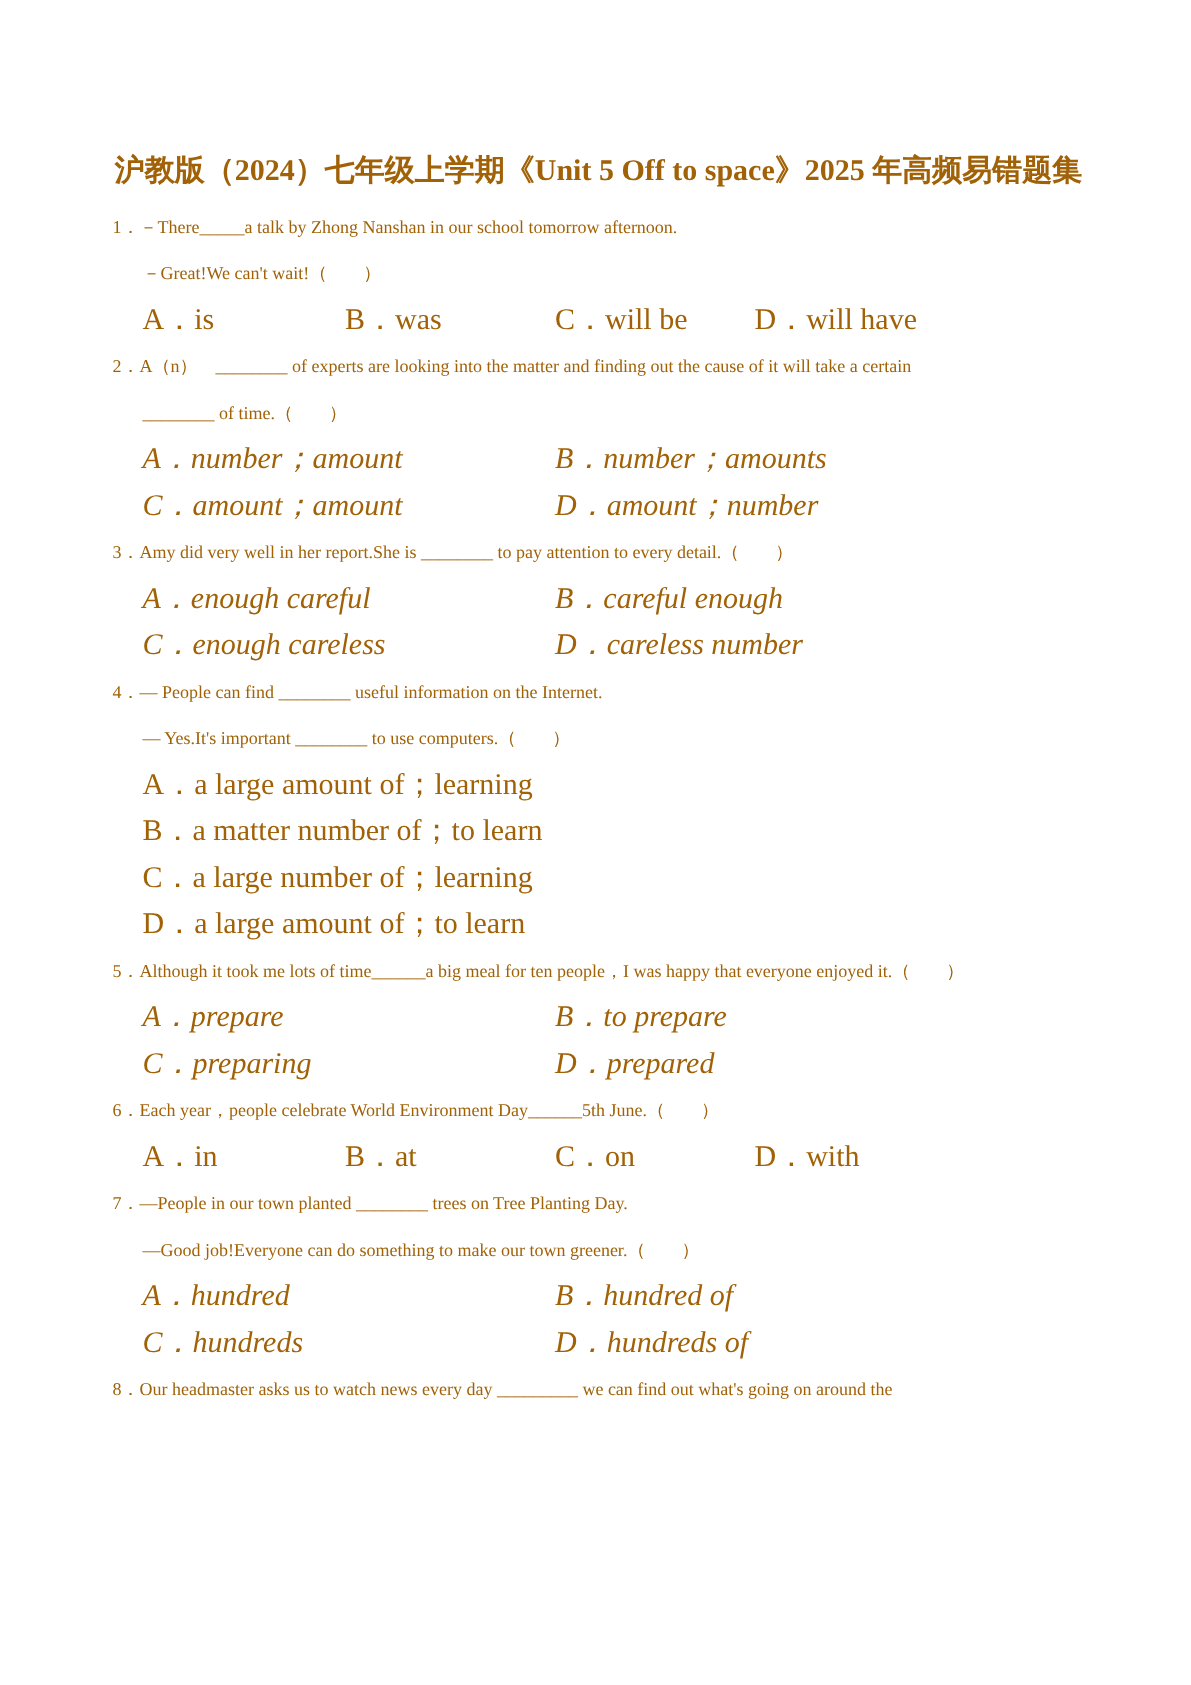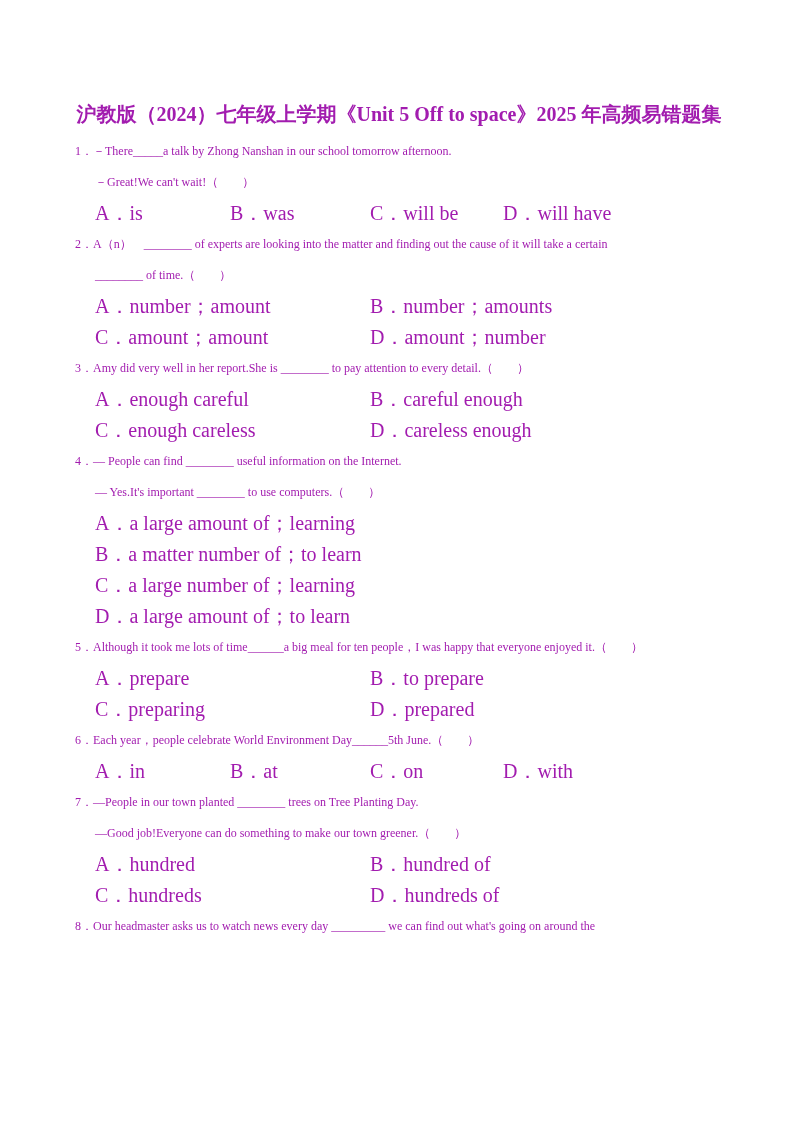--- a/index.html
+++ b/index.html
@@ -1,20 +1,20 @@
 <!DOCTYPE html>
 <html><head>
 <meta charset="utf-8">
 <style>
   html, body { margin: 0; padding: 0; background: #ffffff; }
   .page {
     width: 794px;
     height: 1123px;
     background: #ffffff;
-    color: #a21caf;
+    color: #a16207;
     position: relative;
     overflow: hidden;
     font-family: "Liberation Serif", "DejaVu Serif", serif;
   }
   .content {
     position: absolute;
     left: 75px;
     top: 101px;
     width: 648px;
   }
@@ -42,20 +42,21 @@
   .q-line.cont { padding-left: 20px; }
   .opts-row4 {
     display: grid;
     grid-template-columns: 135px 140px 133px 1fr;
     padding-left: 20px;
   }
   .opts-col2 {
     display: grid;
     grid-template-columns: 275px 1fr;
     padding-left: 20px;
+    font-style: italic;
   }
   .opts-list { padding-left: 20px; }
   .opt {
     font-size: 20px;
     line-height: 31px;
     height: 31px;
     white-space: nowrap;
   }
 </style>
 </head>
@@ -84,21 +85,21 @@
             <div class="opt"><span>C．</span><span>amount；amount</span></div>
             <div class="opt"><span>D．</span><span>amount；number</span></div>
           </div>
         </div>
         <div class="question">
           <div class="q-line"><span>3．</span><span>Amy did very well in her report.She is ________ to pay attention to every detail.（　　）</span></div>
           <div class="opts-col2">
             <div class="opt"><span>A．</span><span>enough careful</span></div>
             <div class="opt"><span>B．</span><span>careful enough</span></div>
             <div class="opt"><span>C．</span><span>enough careless</span></div>
-            <div class="opt"><span>D．</span><span>careless enough</span></div>
+            <div class="opt"><span>D．</span><span>careless number</span></div>
           </div>
         </div>
         <div class="question">
           <div class="q-line"><span>4．</span><span>— People can find ________ useful information on the Internet.</span></div>
           <div class="q-line cont"><span>— Yes.It's important ________ to use computers.（　　）</span></div>
           <div class="opts-list">
             <div class="opt"><span>A．</span><span>a large amount of；learning</span></div>
             <div class="opt"><span>B．</span><span>a matter number of；to learn</span></div>
             <div class="opt"><span>C．</span><span>a large number of；learning</span></div>
             <div class="opt"><span>D．</span><span>a large amount of；to learn</span></div>

